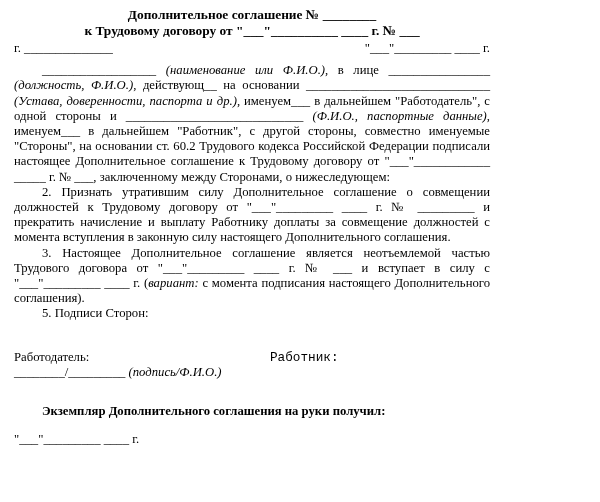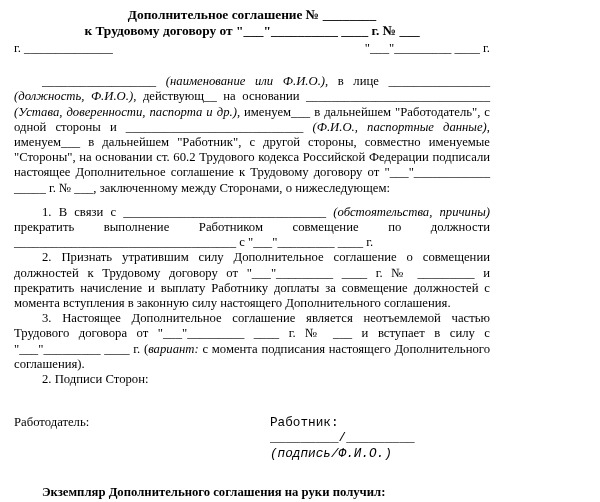--- a/index.html
+++ b/index.html
@@ -32,21 +32,21 @@
   .header-row {
     display: flex;
     justify-content: space-between;
     margin-top: 2px;
   }
   .para {
     margin: 0;
     text-align: justify;
     text-indent: 28px;
   }
-  .preamble { margin-top: 18px; }
+  .preamble { margin-top: 7px; }
   .clause-first { margin-top: 9px; }
   .it { font-style: italic; }
   .sig-row {
     display: flex;
     margin-top: 28px;
   }
   .sig-col-left { width: 256px; flex: 0 0 256px; }
   .sig-col-right { flex: 1; font-family: Liberation Mono, monospace; }
   .sig-line { margin-top: 0; }
   .receipt-title {
@@ -71,36 +71,35 @@
     <div>к Трудовому договору от "___"__________ ____ г. № ___</div>
   </div>
 
   <div class="header-row">
     <span>г. ______________</span>
     <span>"___"_________ ____ г.</span>
   </div>
 
   <p class="para preamble"><span>__________________ </span><span class="it">(наименование или Ф.И.О.)</span><span>, в лице ________________ </span><span class="it">(должность, Ф.И.О.)</span><span>, действующ__ на основании _____________________________ </span><span class="it">(Устава, доверенности, паспорта и др.)</span><span>, именуем___ в дальнейшем "Работодатель", с одной стороны и ____________________________ </span><span class="it">(Ф.И.О., паспортные данные)</span><span>, именуем___ в дальнейшем "Работник", с другой стороны, совместно именуемые "Стороны", на основании ст. 60.2 Трудового кодекса Российской Федерации подписали настоящее Дополнительное соглашение к Трудовому договору от "___"____________ _____ г. № ___, заключенному между Сторонами, о нижеследующем:</span></p>
 
-  <p class="para clause-first"><span>1. В связи с ________________________________ </span><span class="it">(обстоятельства, причины)</span><span> прекратить выполнение Работником совмещение по должности ___________________________________ с "___"_________ ____ г.</span></p>
 
   <p class="para">2. Признать утратившим силу Дополнительное соглашение о совмещении должностей к Трудовому договору от "___"_________ ____ г. № _________ и прекратить начисление и выплату Работнику доплаты за совмещение должностей с момента вступления в законную силу настоящего Дополнительного соглашения.</p>
 
   <p class="para"><span>3. Настоящее Дополнительное соглашение является неотъемлемой частью Трудового договора от "___"_________ ____ г. № ___ и вступает в силу с "___"_________ ____ г. (</span><span class="it">вариант:</span><span> с момента подписания настоящего Дополнительного соглашения).</span></p>
 
 
-  <p class="para">2. Подписи Сторон:</p>
+  <p class="para">5. Подписи Сторон:</p>
 
   <div class="sig-row">
     <div class="sig-col-left">
       <div>Работодатель:</div>
+      <div class="sig-line"><span>________/_________ </span><span class="it">(подпись/Ф.И.О.)</span></div>
     </div>
     <div class="sig-col-right">
       <div>Работник:</div>
-      <div class="sig-line"><span>_________/_________ </span><span class="it">(подпись/Ф.И.О.)</span></div>
     </div>
   </div>
 
   <p class="para receipt-title">Экземпляр Дополнительного соглашения на руки получил:</p>
 
   <div class="bottom-row">
     <div class="bottom-left">"___"_________ ____ г.</div>
   </div>
 
 </div>

